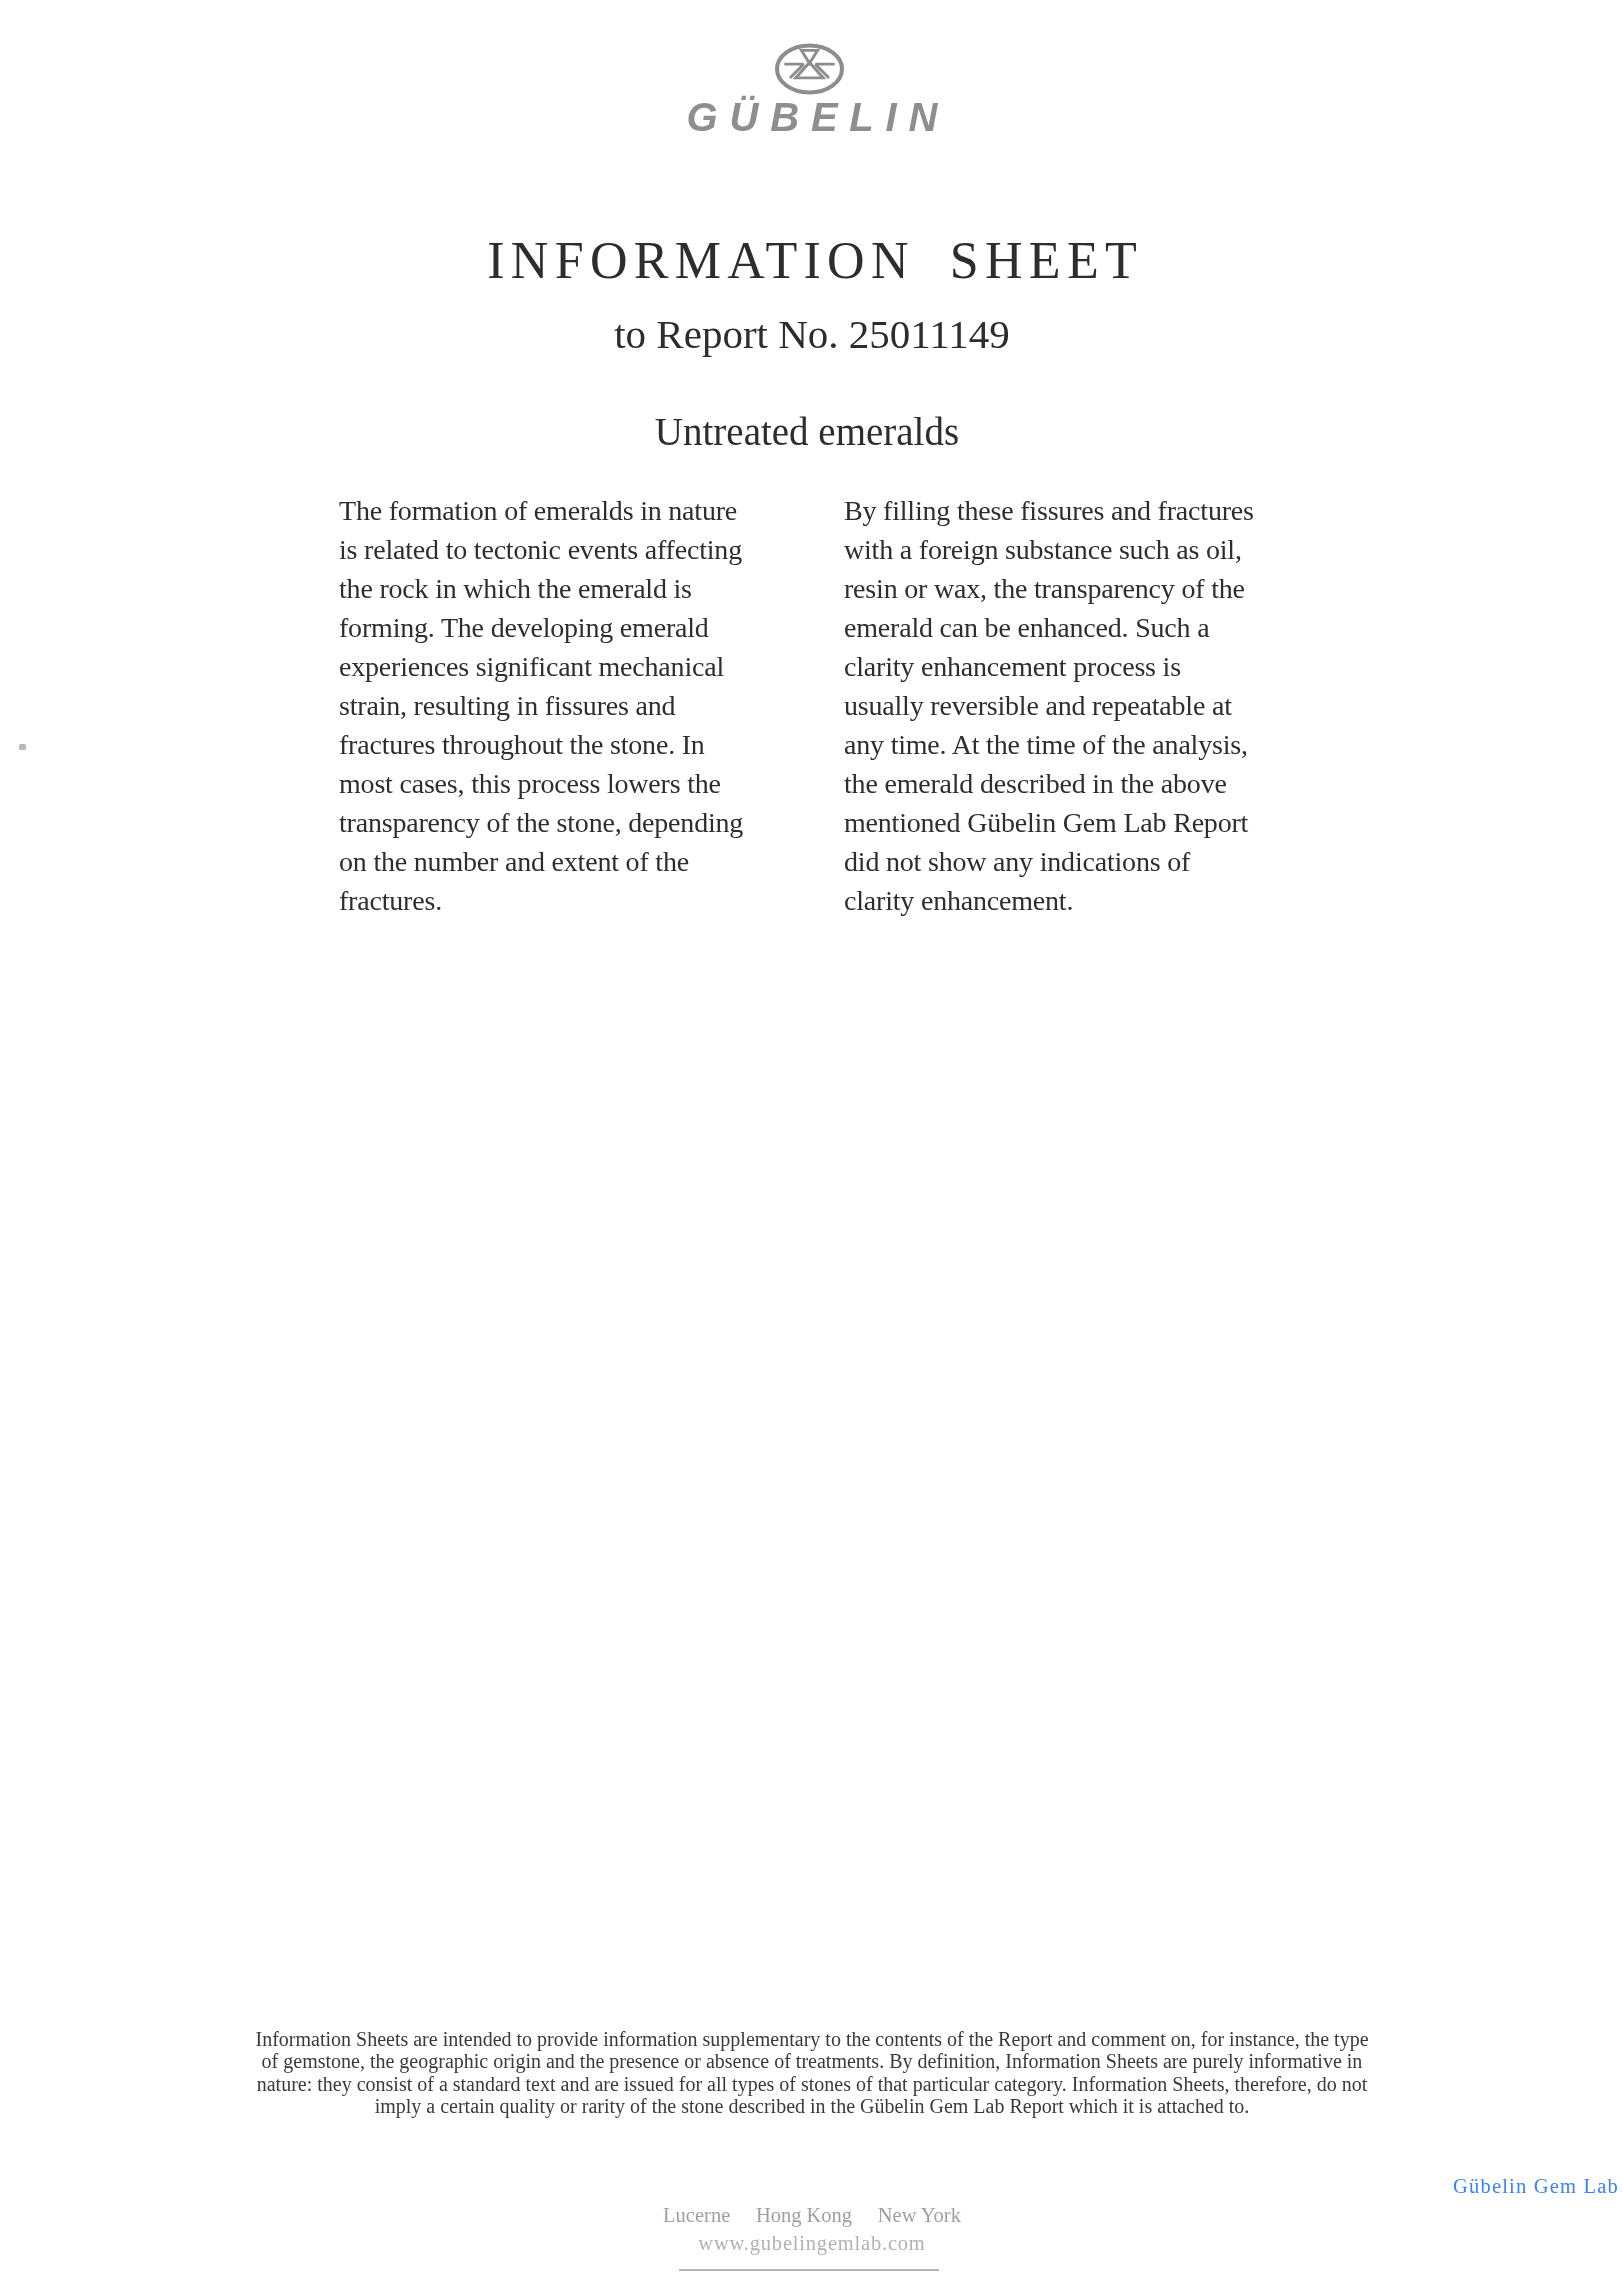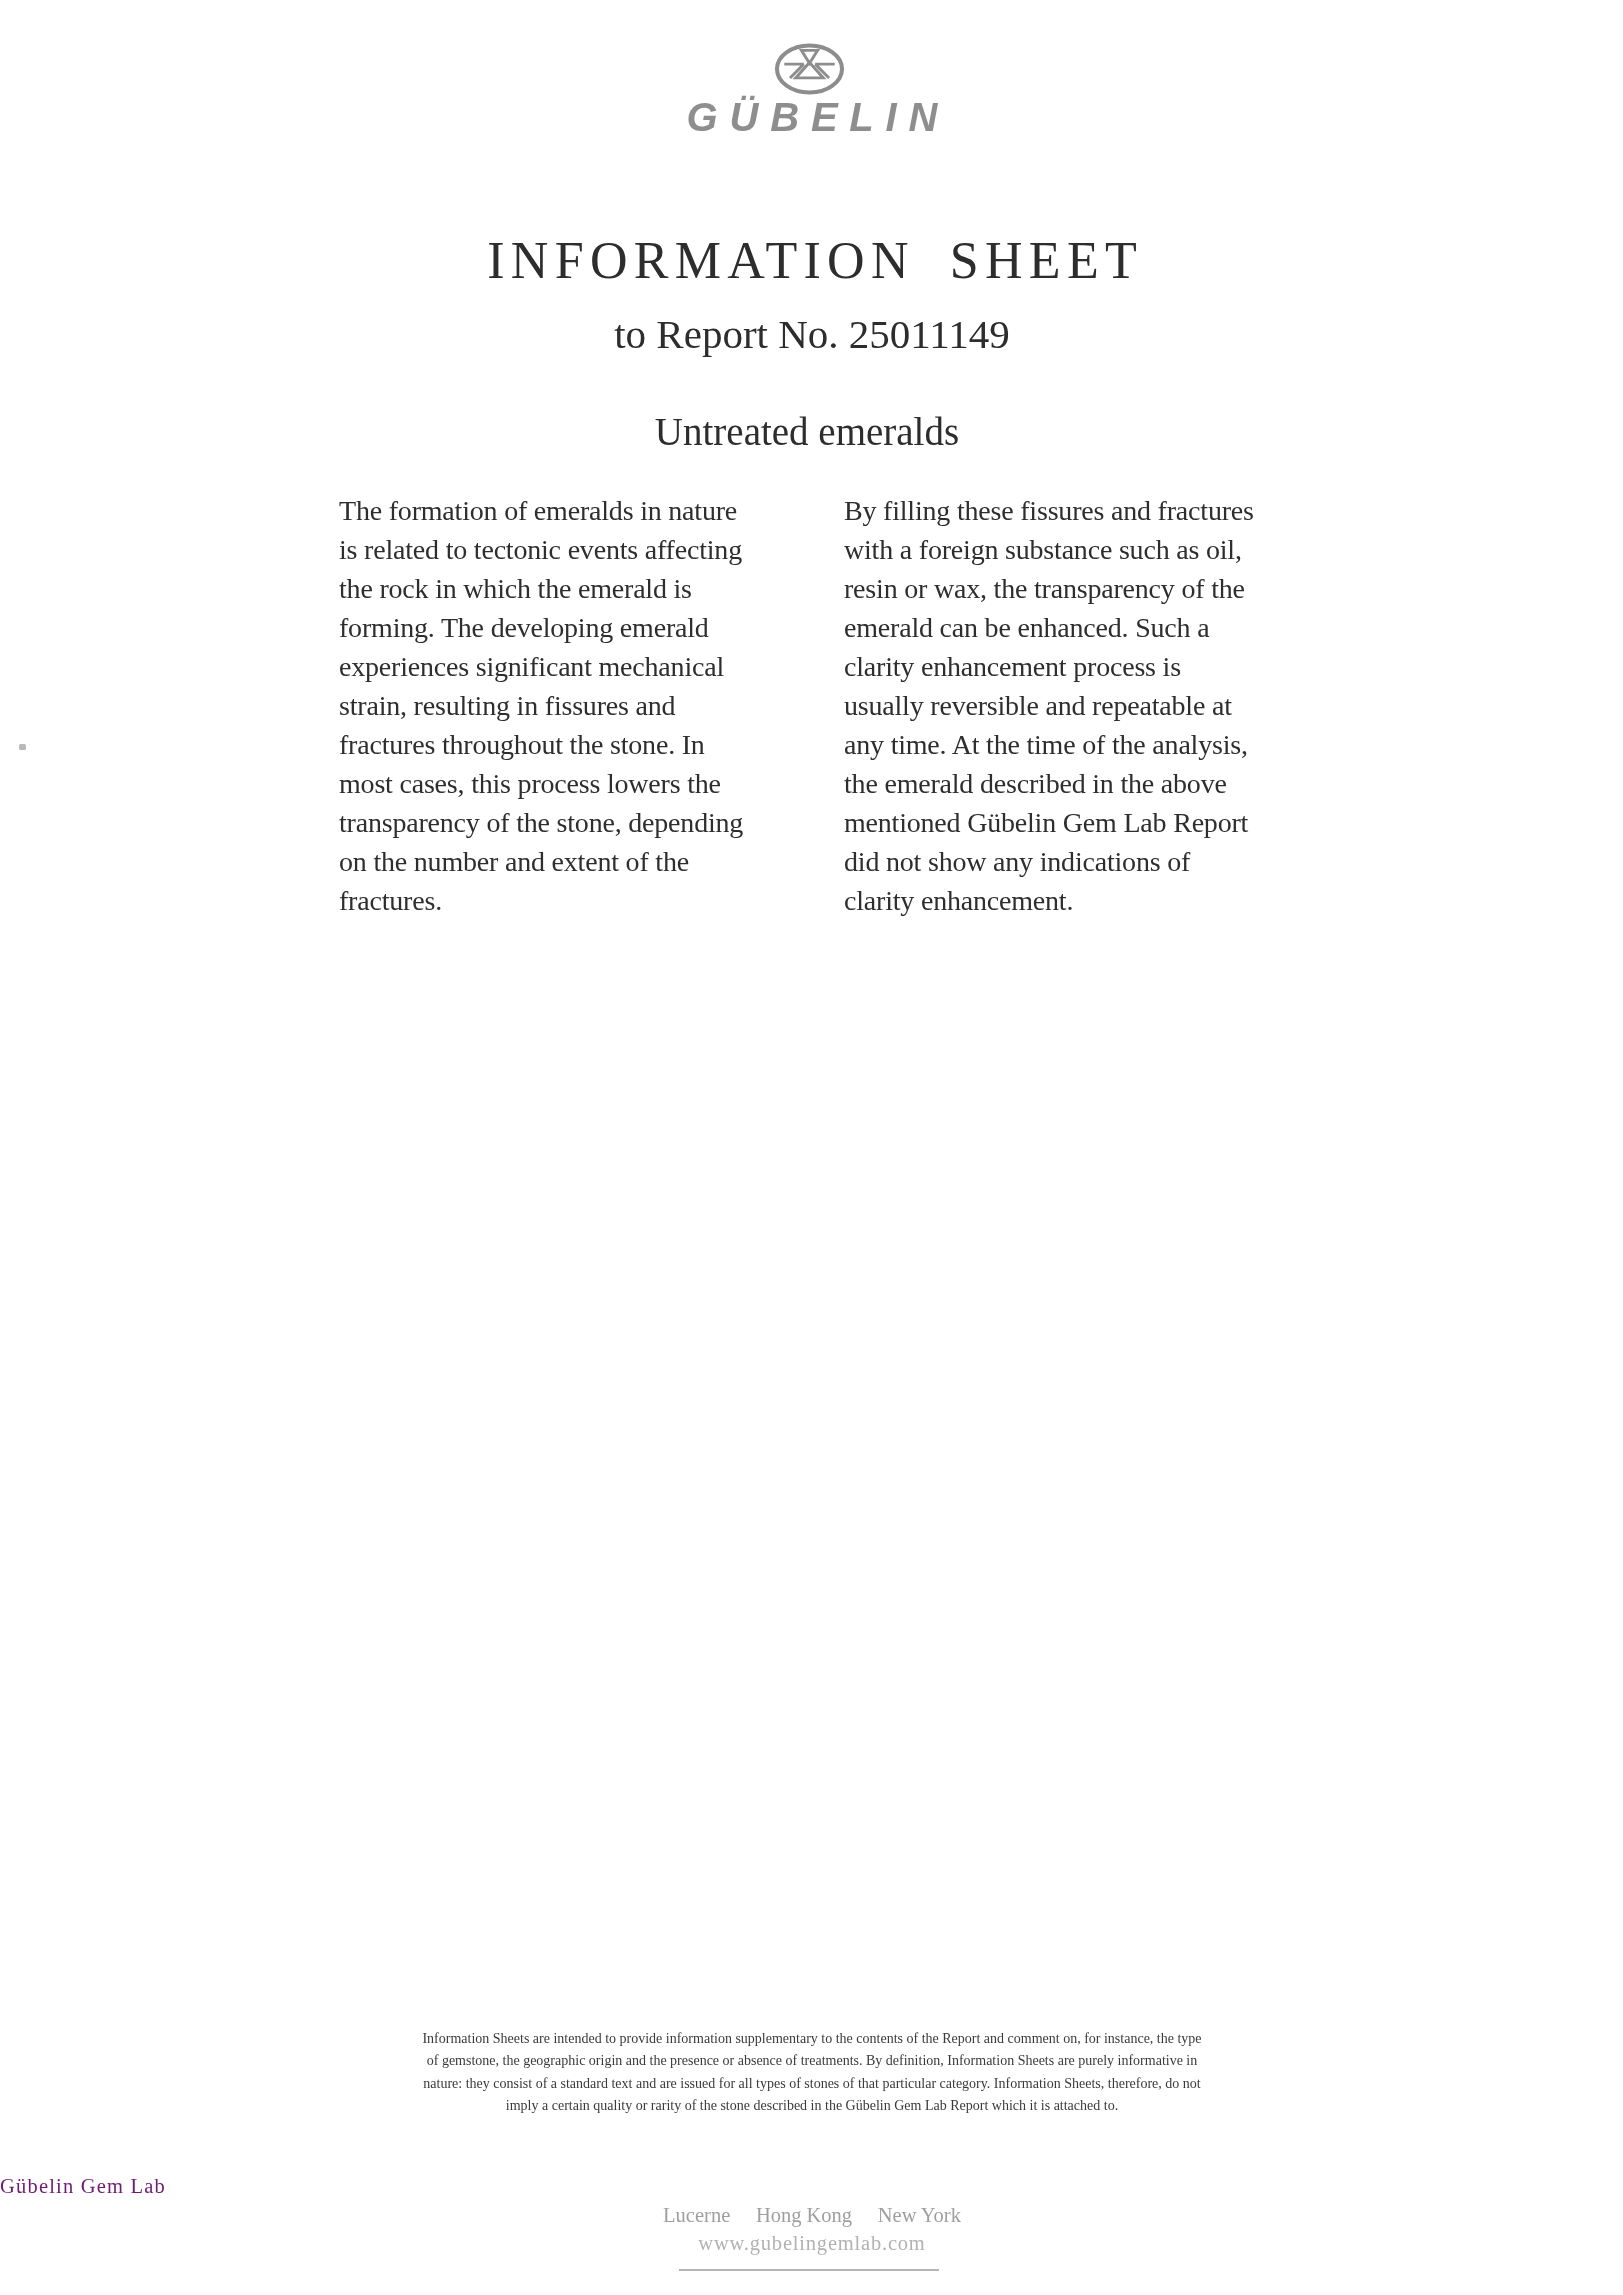--- a/index.html
+++ b/index.html
@@ -93,35 +93,35 @@
     height: 5.5px;
     background: #b9b9b9;
     border-radius: 1.6px;
   }
   
   .disclaimer {
     position: absolute;
     left: 0; right: 0;
     top: 2028px;
     text-align: center;
-    font-size: 14px;
+    font-size: 20px;
     line-height: 22.4px;
     color: #3a3a3a;
   }
   .disclaimer .line { white-space: nowrap; }
   
   .footer-lab {
     position: absolute;
     left: 0; right: 5px;
     top: 2174px;
-    text-align: left;
+    text-align: right;
     font-size: 20.5px;
     line-height: 25px;
     letter-spacing: 1.2px;
-    color: #701a75;
+    color: #3b82f6;
     white-space: nowrap;
   }
   .footer-cities {
     position: absolute;
     left: 0; right: 0;
     top: 2203px;
     text-align: center;
     font-size: 20.5px;
     line-height: 25px;
     color: #9f9f9f;

